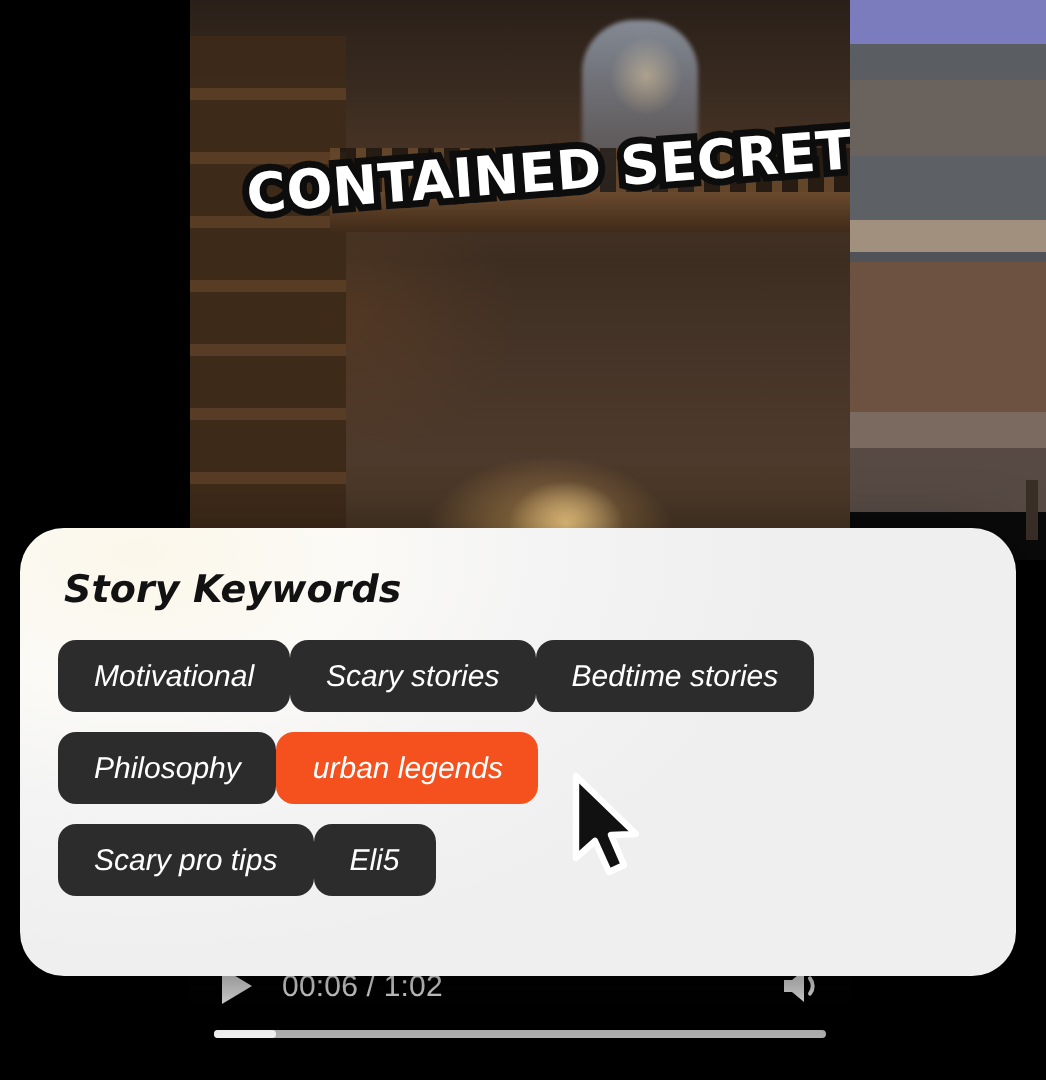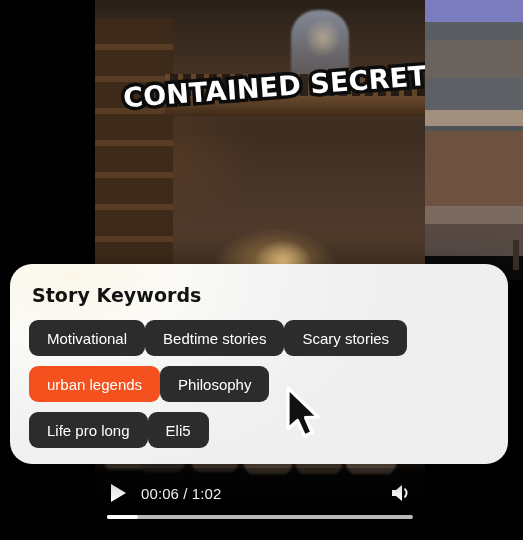--- a/index.html
+++ b/index.html
@@ -194,26 +194,27 @@
     position: absolute; left: 0; top: 0;
     height: 4px;
     background: #ffffff;
     border-radius: 2px;
   }
 
   
   .keywords-panel {
     position: absolute;
     left: 10px; top: 264px;
-    width: 498px; height: 200px;
+    width: 498px; height: 224px;
     border-radius: 22px;
     background:
       radial-gradient(ellipse 320px 200px at 12% 6%, #fbf7ea 0%, #fbfaf6 34%, #f4f4f4 62%, #efefef 100%);
     box-shadow: 0 10px 34px rgba(0,0,0,.55);
     overflow: hidden;
+    font-style: italic;
   }
   .panel-title {
     position: absolute;
     left: 22px; top: 20px;
     font-size: 19px;
     font-weight: 700;
     color: #121212;
     letter-spacing: .05px;
     font-family: "DejaVu Sans", sans-serif;
   }
@@ -319,29 +320,29 @@
         <div class="progress-fill" id="progress-fill" style="width: 10%;"></div>
       </div>
     </div>
   </div>
 
   <div class="keywords-panel">
     <div class="panel-title">Story Keywords</div>
     <div class="chip-rows" id="chip-rows">
         <div class="chip-row">
           <div class="chip">Motivational</div>
+          <div class="chip">Scary stories</div>
           <div class="chip">Bedtime stories</div>
-          <div class="chip">Scary stories</div>
         </div>
         <div class="chip-row">
+          <div class="chip">Philosophy</div>
           <div class="chip selected">urban legends</div>
-          <div class="chip">Philosophy</div>
         </div>
         <div class="chip-row">
-          <div class="chip">Life pro long</div>
+          <div class="chip">Scary pro tips</div>
           <div class="chip">Eli5</div>
         </div>
       </div>
   </div>
 
   <div class="cursor">
     <svg width="44" height="58" viewBox="0 0 44 58">
       <path d="M5 3 L5 44 L14.5 35.5 L21.5 51 L29 47.5 L22.5 32.5 L35 32 Z" fill="#111111" stroke="#ffffff" stroke-width="3.2" stroke-linejoin="round"></path>
     </svg>
   </div>

